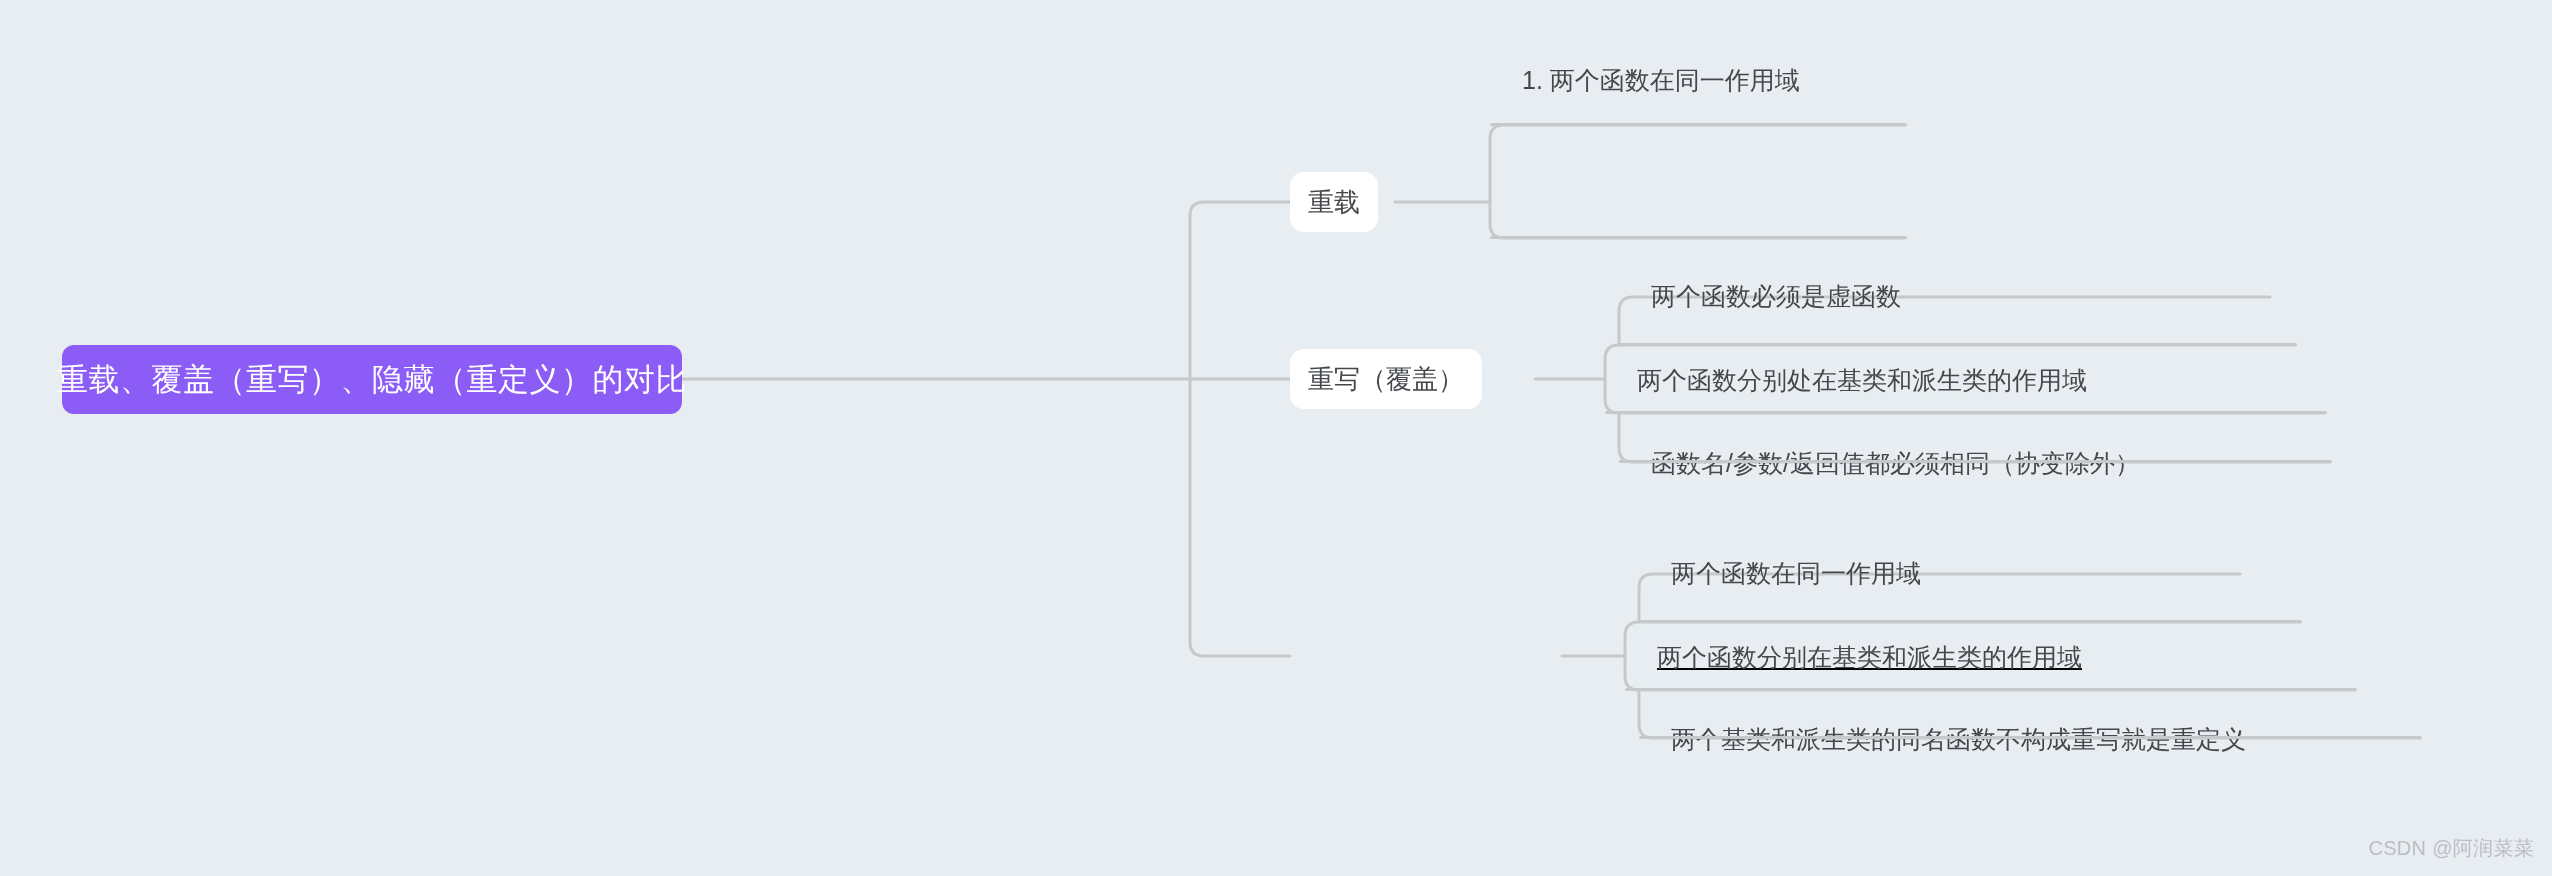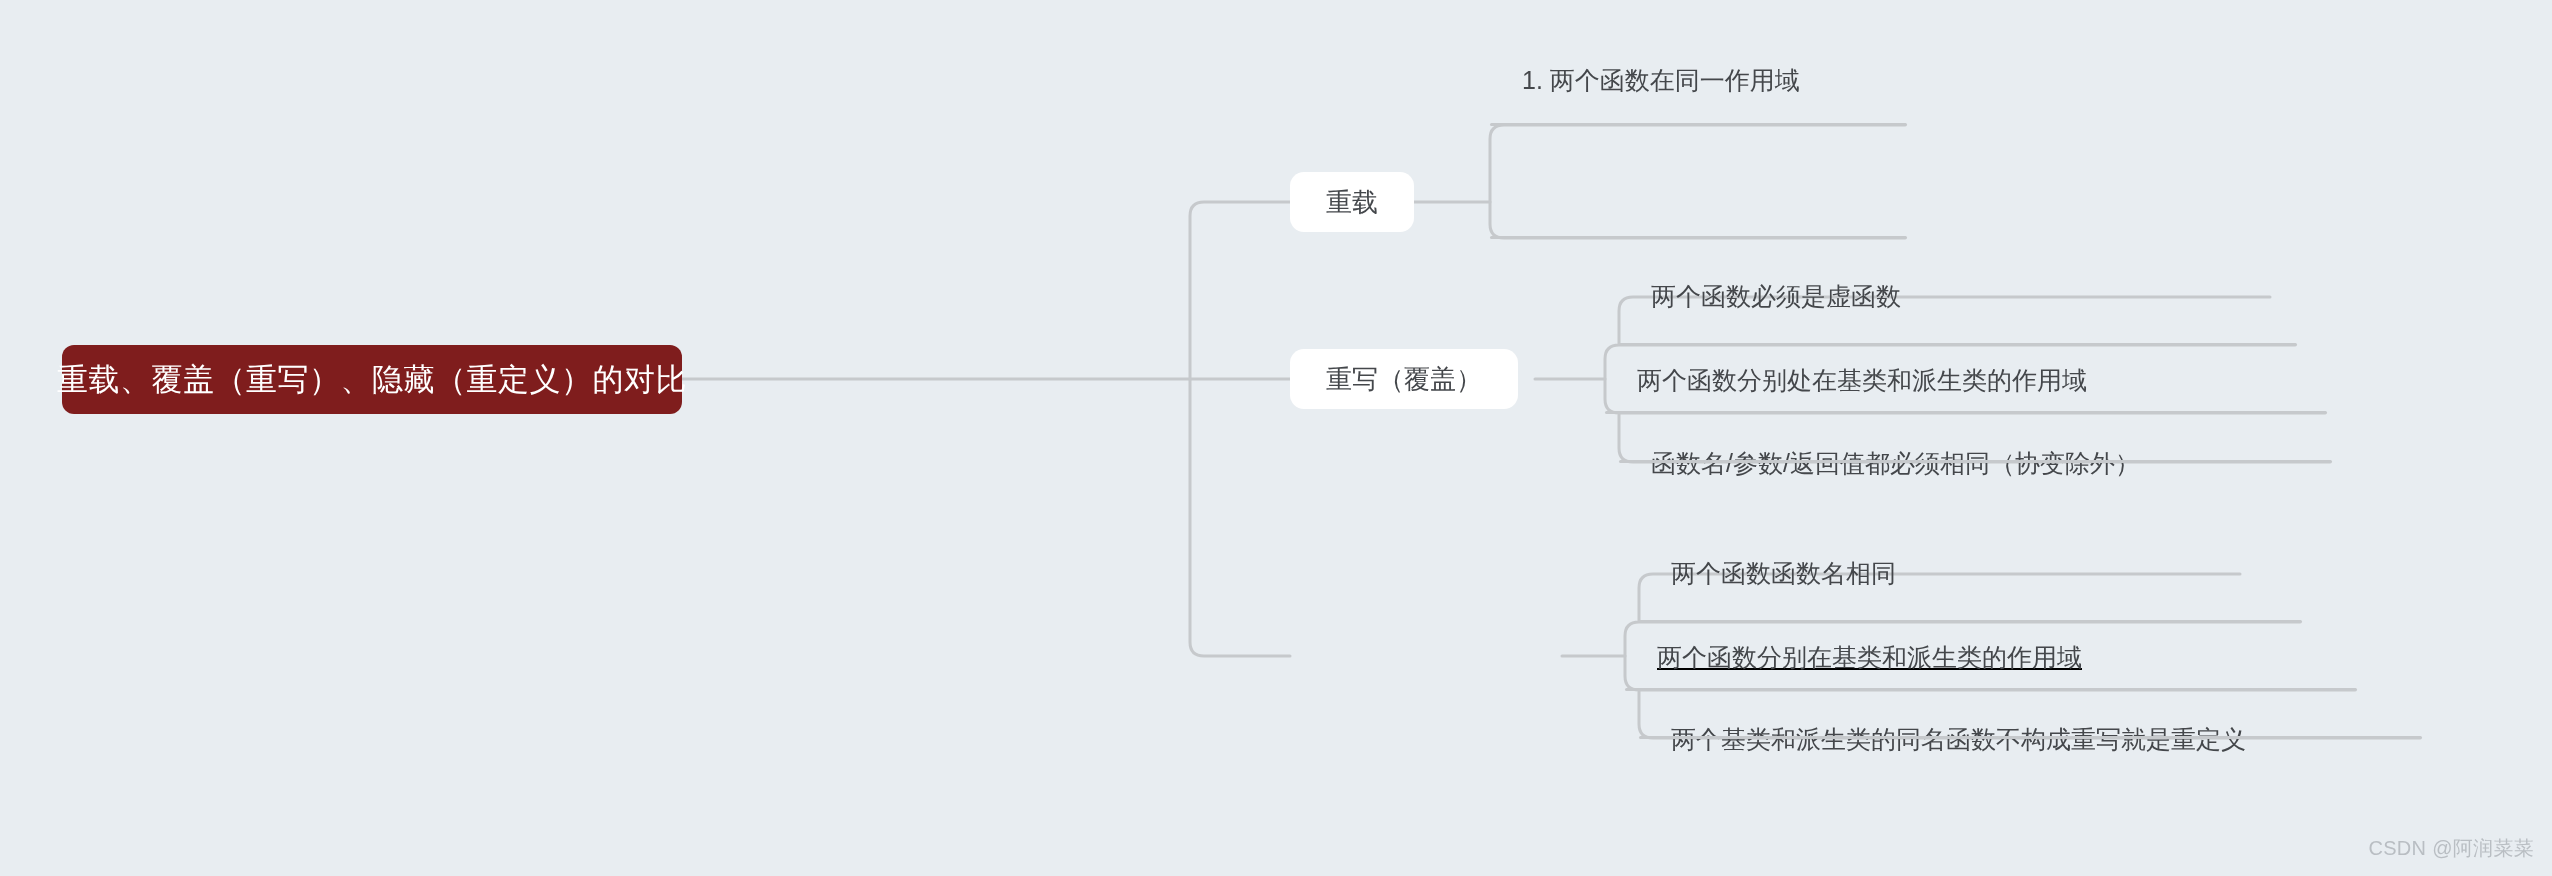--- a/index.html
+++ b/index.html
@@ -39,21 +39,21 @@
     stroke-linecap: round;
   }
 
   
   .root-node {
     position: absolute;
     left: 62px;
     top: 345px;
     width: 620px;
     height: 69px;
-    background: #7f1d1d;
+    background: #8b5cf6;
     border-radius: 12px;
     display: flex;
     align-items: center;
     justify-content: center;
     box-sizing: border-box;
     padding: 0 22px;
   }
   .root-label {
     color: #ffffff;
     font-size: 31px;
@@ -64,21 +64,21 @@
 
   
   .branch-node {
     position: absolute;
     background: #ffffff;
     border-radius: 14px;
     display: flex;
     align-items: center;
     justify-content: center;
     box-sizing: border-box;
-    padding: 0 36px;
+    padding: 0 18px;
     height: 60px;
   }
   .branch-label {
     color: #44474b;
     font-size: 26px;
     white-space: nowrap;
     line-height: 1;
   }
 
   
@@ -174,21 +174,21 @@
   </div>
   <div class="leaf-underline" style="left:1605px; top:411px; width:722px;"></div>
 
   <div class="leaf-node" style="left:1633px; top:435px;">
     <span class="leaf-label">函数名/参数/返回值都必须相同（协变除外）</span>
   </div>
   <div class="leaf-underline" style="left:1619px; top:460px; width:713px;"></div>
 
 
   <div class="leaf-node" style="left:1653px; top:545px;">
-    <span class="leaf-label">两个函数函数名相同</span>
+    <span class="leaf-label">两个函数在同一作用域</span>
   </div>
   <div class="leaf-underline" style="left:1639px; top:620px; width:663px;"></div>
 
   <div class="leaf-node" style="left:1639px; top:629px;text-decoration:underline;">
     <span class="leaf-label">两个函数分别在基类和派生类的作用域</span>
   </div>
   <div class="leaf-underline" style="left:1625px; top:688px; width:732px;"></div>
 
   <div class="leaf-node" style="left:1653px; top:711px;">
     <span class="leaf-label">两个基类和派生类的同名函数不构成重写就是重定义</span>

